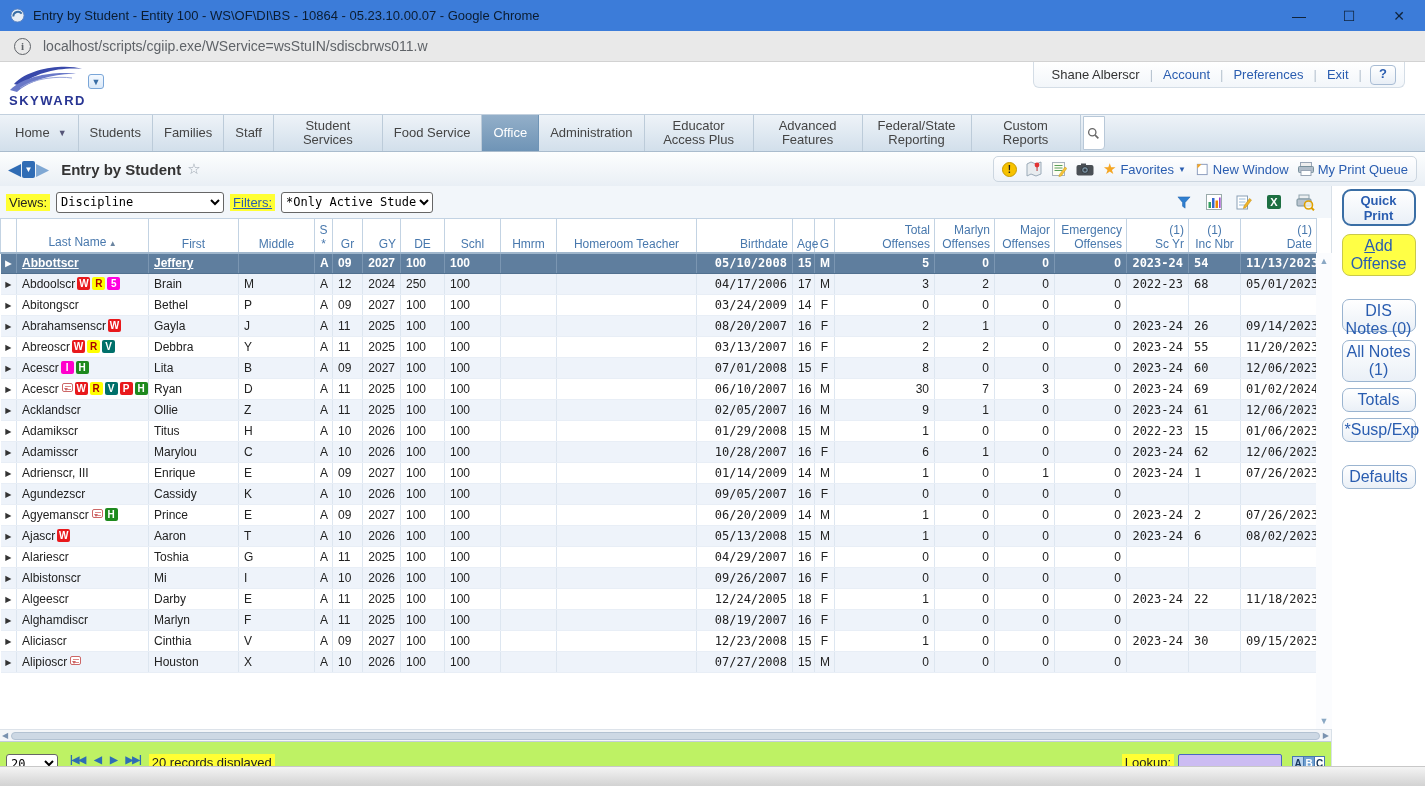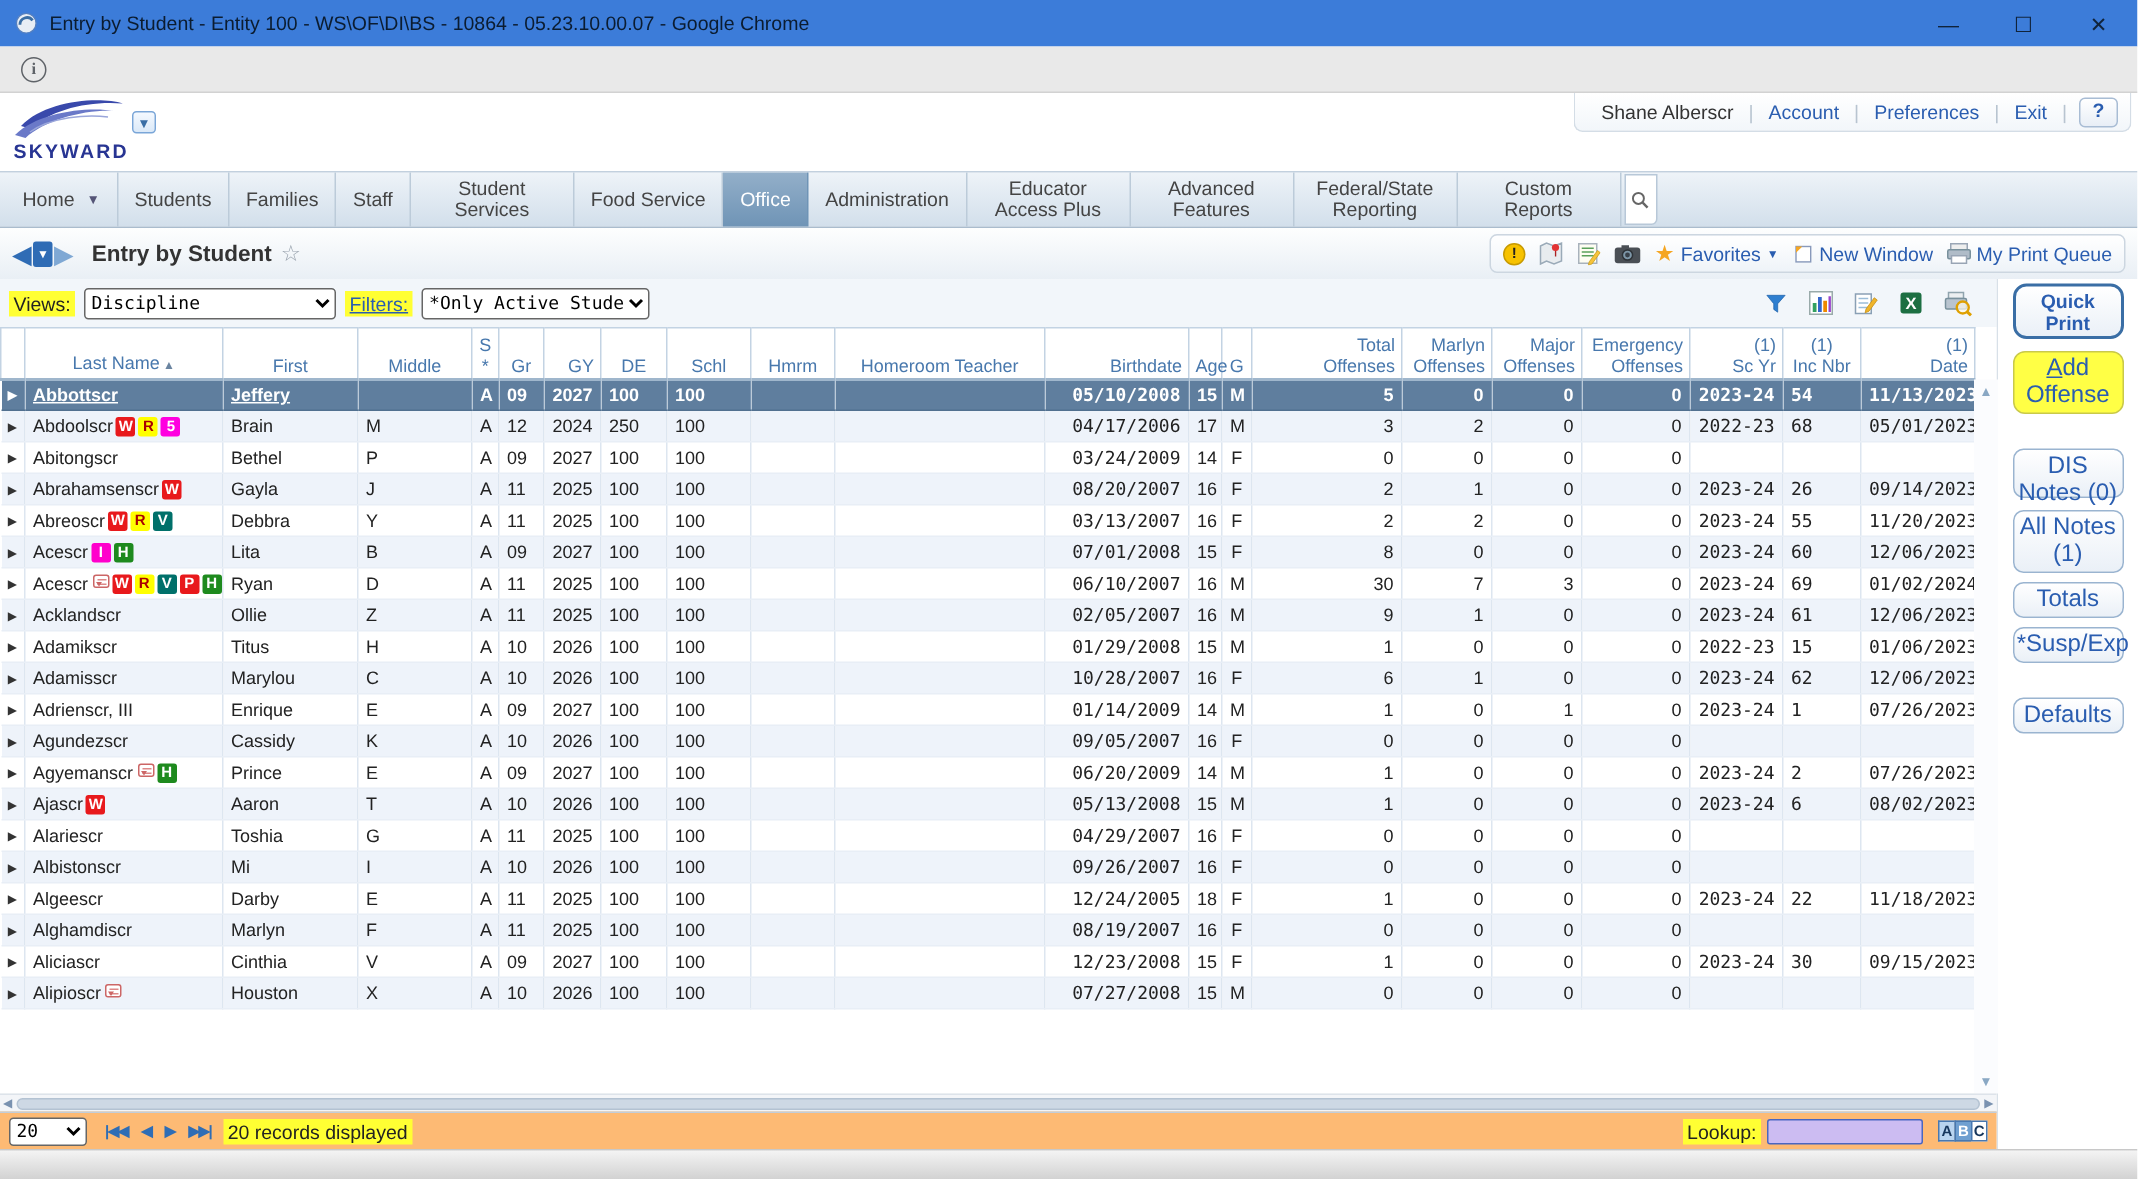--- a/index.html
+++ b/index.html
@@ -15,21 +15,21 @@
 
   
   .urlbar { height:31px; background:#e9e9e9; border-bottom:1px solid #d2d2d2; display:flex; align-items:center; padding:0 14px; flex:none; }
   .info-ic { width:17px; height:17px; border:1.5px solid #5f6368; border-radius:50%; color:#5f6368; font-size:11px; font-weight:bold; display:flex; align-items:center; justify-content:center; margin-right:12px; font-family:"Liberation Serif",serif; }
   .urltext { font-size:14px; color:#5f6368; }
 
   
   .appheader { height:52px; background:#fff; display:flex; align-items:flex-start; padding:2px 8px 0 8px; flex:none; position:relative; }
   .schoolname { font-family:"Liberation Serif",serif; font-size:20px; color:#2b62b8; margin:8px 6px 0 14px; }
   .school-dd { width:16px; height:15px; margin-top:10px; border:1px solid #7aa6d8; border-radius:3px; background:linear-gradient(#f4f9ff,#dbe9f8); color:#3a6ea5; font-size:9px; display:flex; align-items:center; justify-content:center; cursor:pointer; }
-  .userbar { position:absolute; right:4px; top:0; border:1px solid #d4dde6; border-top:none; border-radius:0 0 6px 6px; background:linear-gradient(#ffffff,#f2f6fa); display:flex; align-items:center; height:26px; padding:0 8px; font-size:13px; }
+  .userbar { position:absolute; right:20px; top:0; border:1px solid #d4dde6; border-top:none; border-radius:0 0 6px 6px; background:linear-gradient(#ffffff,#f2f6fa); display:flex; align-items:center; height:26px; padding:0 8px; font-size:13px; }
   .userbar .uname { color:#333; margin:0 10px; }
   .userbar a { color:#2a5db0; text-decoration:none; margin:0 10px; cursor:pointer; }
   .userbar .sep { color:#b8c4d0; }
   .help-btn { border:1px solid #a8bcd4; border-radius:4px; background:linear-gradient(#fff,#e8eef6); color:#2a5db0; font-weight:bold; width:26px; height:20px; text-align:center; margin-left:8px; cursor:pointer; font-size:13px; }
 
   
   .navbar { height:38px; flex:none; background:linear-gradient(#eef3f8,#d2dfeb); border-top:1px solid #c2d0de; border-bottom:1px solid #aabccd; display:flex; align-items:stretch; padding-left:4px; }
   .tab { display:flex; align-items:center; padding:0 11px; border-right:1px solid #bccbd9; font-size:13px; color:#444; text-align:center; cursor:pointer; }
   .tab span.lbl { display:block; max-width:86px; line-height:14px; }
   .tab.active { background:linear-gradient(#93afc9,#6f94b6); color:#fff; border-right:1px solid #6f94b6; }
@@ -94,21 +94,21 @@
   .note-ic:after { content:""; position:absolute; left:1px; bottom:-3px; border:3px solid transparent; border-top-color:#c66; border-left-width:2px; border-right-width:2px; }
 
   .vscroll { width:16px; flex:none; margin-top:35px; display:flex; flex-direction:column; justify-content:space-between; align-items:center; color:#8aa8c4; font-size:9px; padding:3px 0; background:#fbfcfe; }
   .vscroll span { cursor:pointer; }
 
   .hscroll { height:12px; flex:none; background:#f3f5f8; border-top:1px solid #dde3ea; display:flex; align-items:center; padding:0 2px; }
   .hscroll .harr { color:#7a92b0; font-size:8px; line-height:1; cursor:pointer; }
   .hthumb { flex:1; height:8px; margin:0 3px; background:#cdd8e4; border:1px solid #b3c2d2; border-radius:4px; cursor:pointer; }
 
   
-  .footerbar { height:25px; flex:none; background:#fdba74; border-top:1px solid #c2cdd9; display:flex; align-items:center; padding:0 6px; gap:8px; }
+  .footerbar { height:25px; flex:none; background:#bef264; border-top:1px solid #c2cdd9; display:flex; align-items:flex-start; padding:12px 6px; gap:8px; }
   .psize { width:52px; height:19px; font-size:12px; }
   .pgnav { color:#2e6db5; font-size:10px; font-weight:bold; letter-spacing:-1px; display:flex; gap:9px; margin-left:4px; }
   .pgnav span { cursor:pointer; }
   .records { font-size:13px; }
   .lookup-wrap { margin-left:auto; display:flex; align-items:center; gap:4px; }
   .lookup-input { width:104px; height:17px; background:#ccbcf2; border:1px solid #4a66c0; border-radius:2px; }
   .abc { display:flex; margin-left:6px; cursor:pointer; }
   .abc span { width:11px; height:14px; font-size:10px; font-weight:bold; text-align:center; line-height:14px; border:1px solid #4878b0; color:#16365c; }
   .abc .a { background:#b9d4ef; border-right:none; }
   .abc .b { background:#6f9fd0; color:#fff; border-right:none; }
@@ -142,20 +142,21 @@
     <span class="wtitle">Entry by Student - Entity 100 - WS\OF\DI\BS - 10864 - 05.23.10.00.07 - Google Chrome</span>
     <span class="wctrls">
       <span>—</span>
       <span>☐</span>
       <span>✕</span>
     </span>
   </div>
 
   <div class="urlbar">
     <span class="info-ic">i</span>
+    <span class="urltext">localhost/scripts/cgiip.exe/WService=wsStuIN/sdiscbrws011.w</span>
   </div>
 
   <div class="appheader">
     <span>
       <svg width="80" height="46" viewBox="0 0 80 46">
         <path d="M6 20 C22 3 58 0 74 5 C52 3 25 9 13 22z" fill="#3949ab"></path>
         <path d="M2 26 C18 10 52 7 68 10 C48 9 22 16 9 28z" fill="#6a79c8"></path>
         <path d="M12 24 C26 14 50 12 64 14" stroke="#9aa6da" fill="none"></path>
         <text x="1" y="41" font-size="13" font-weight="bold" fill="#283593" letter-spacing="1.5" font-family="Liberation Sans, sans-serif">SKYWARD</text>
       </svg>

